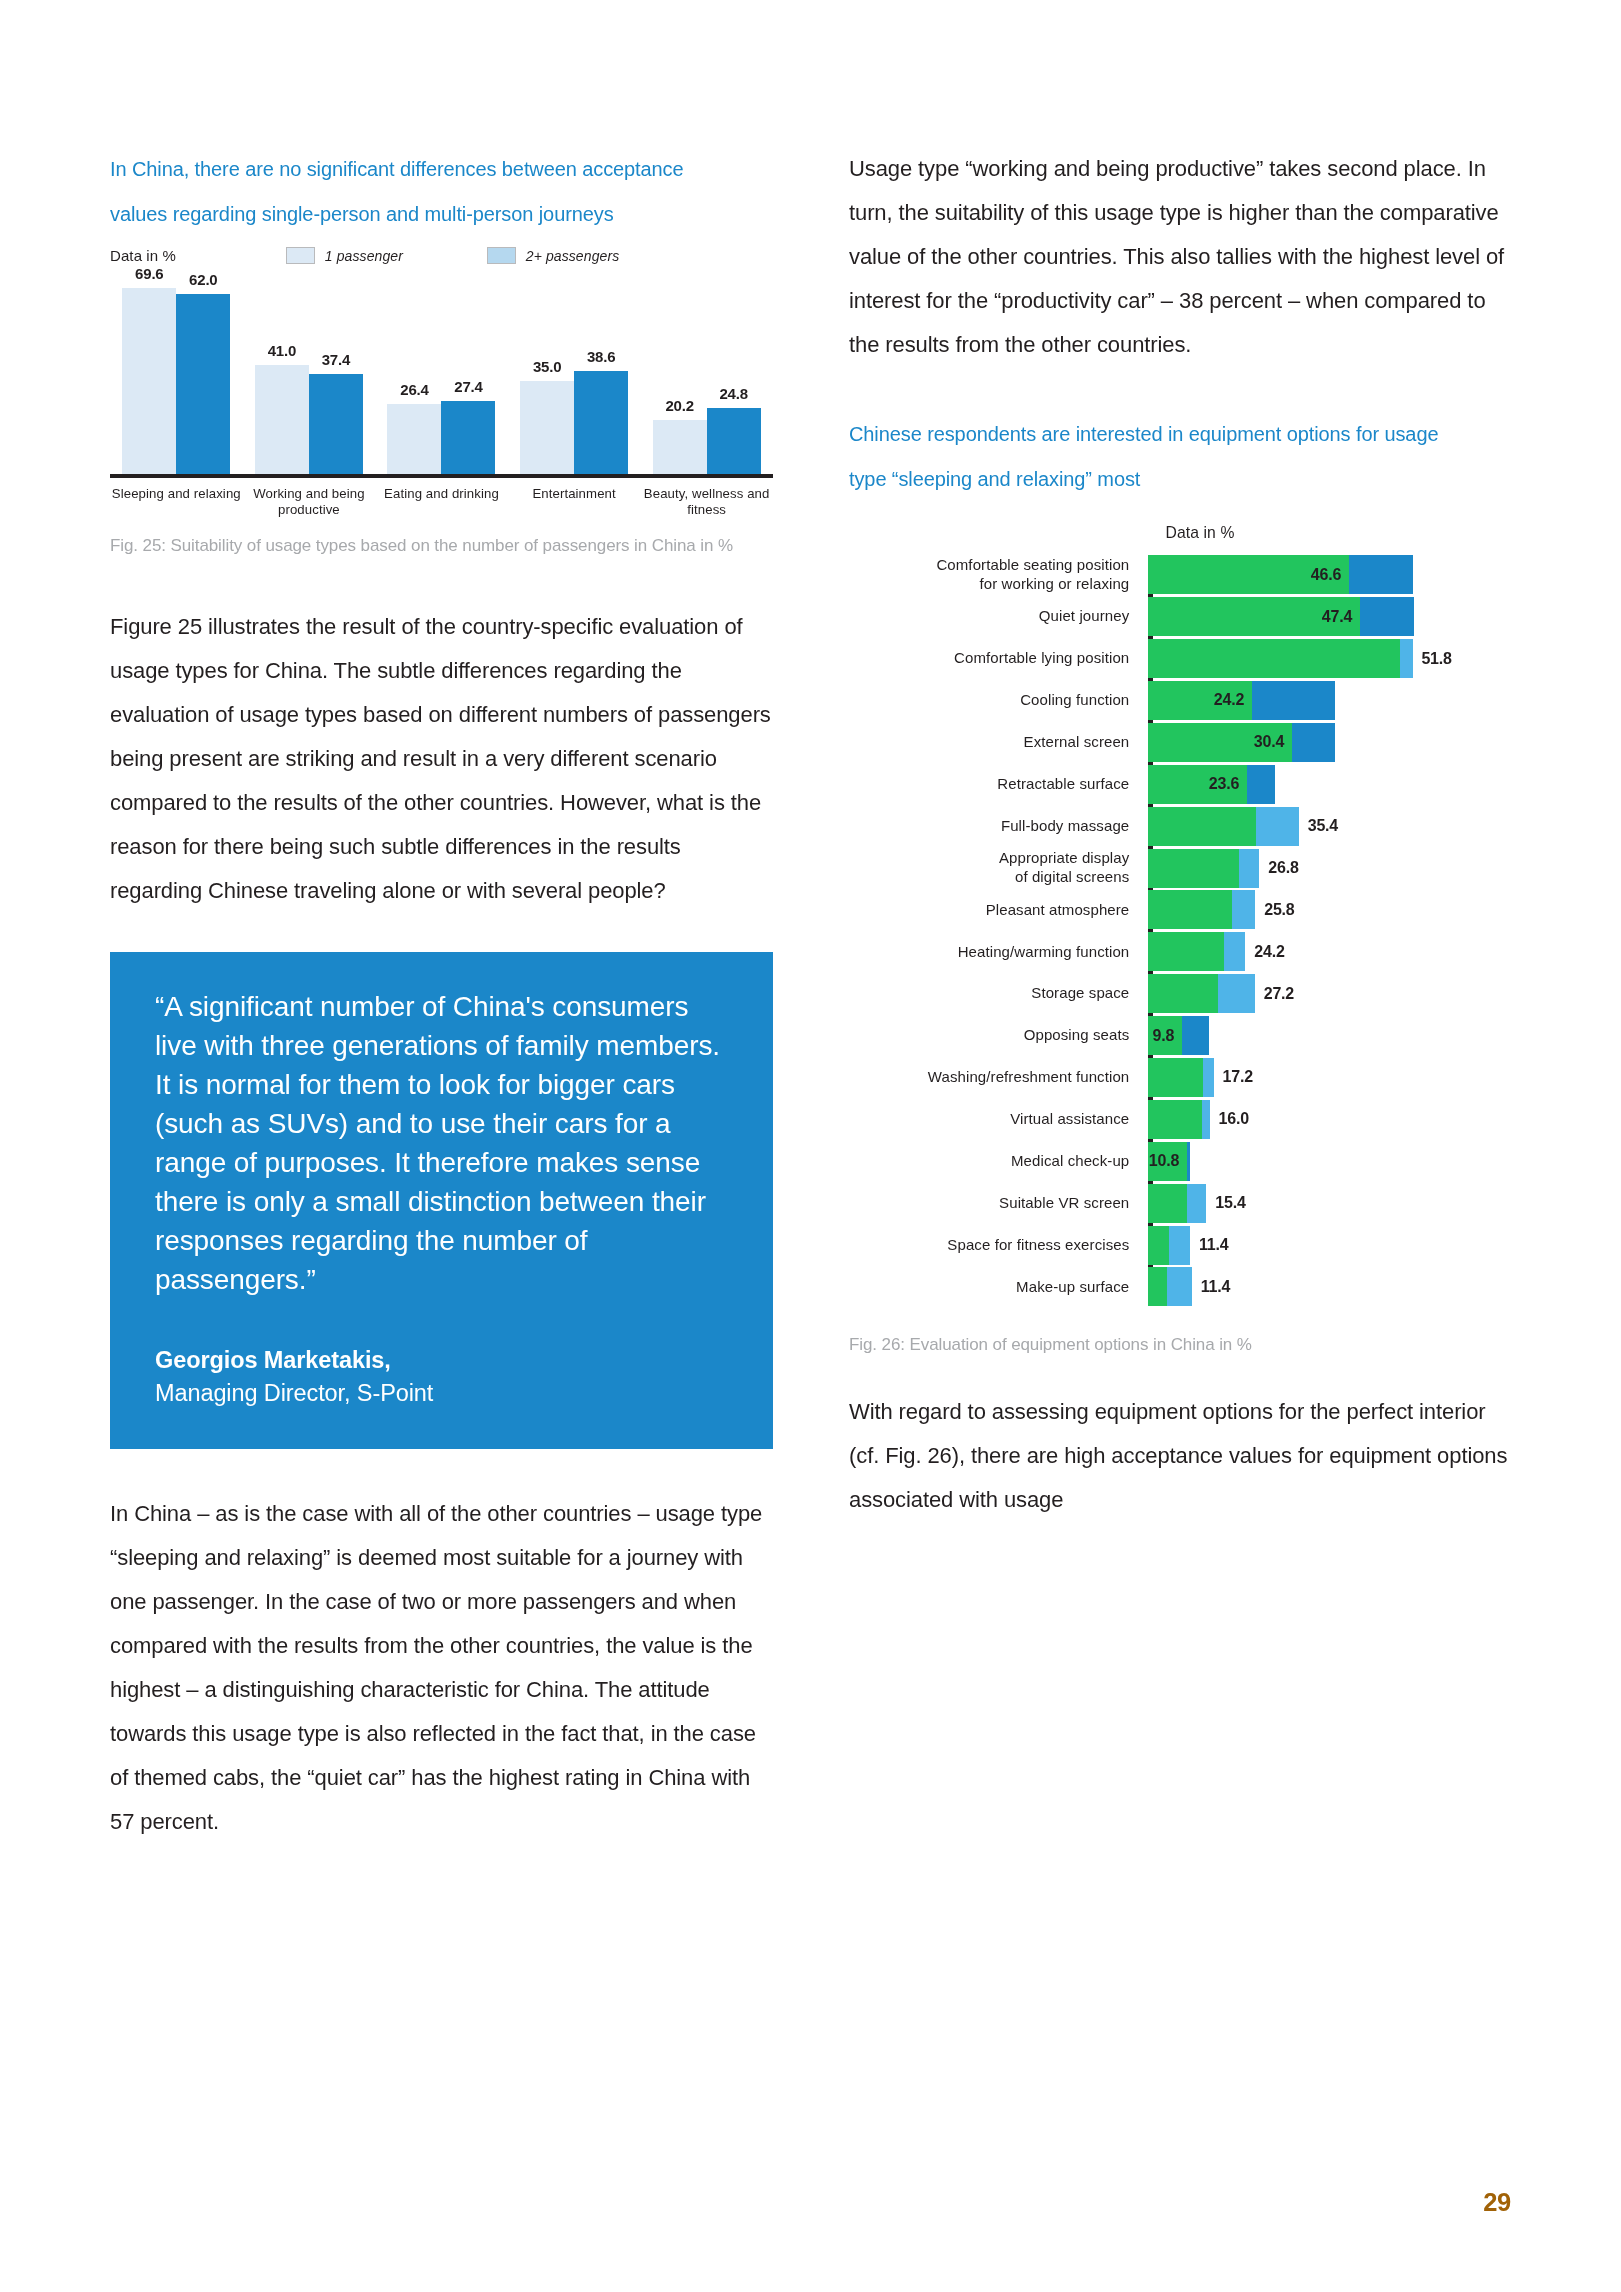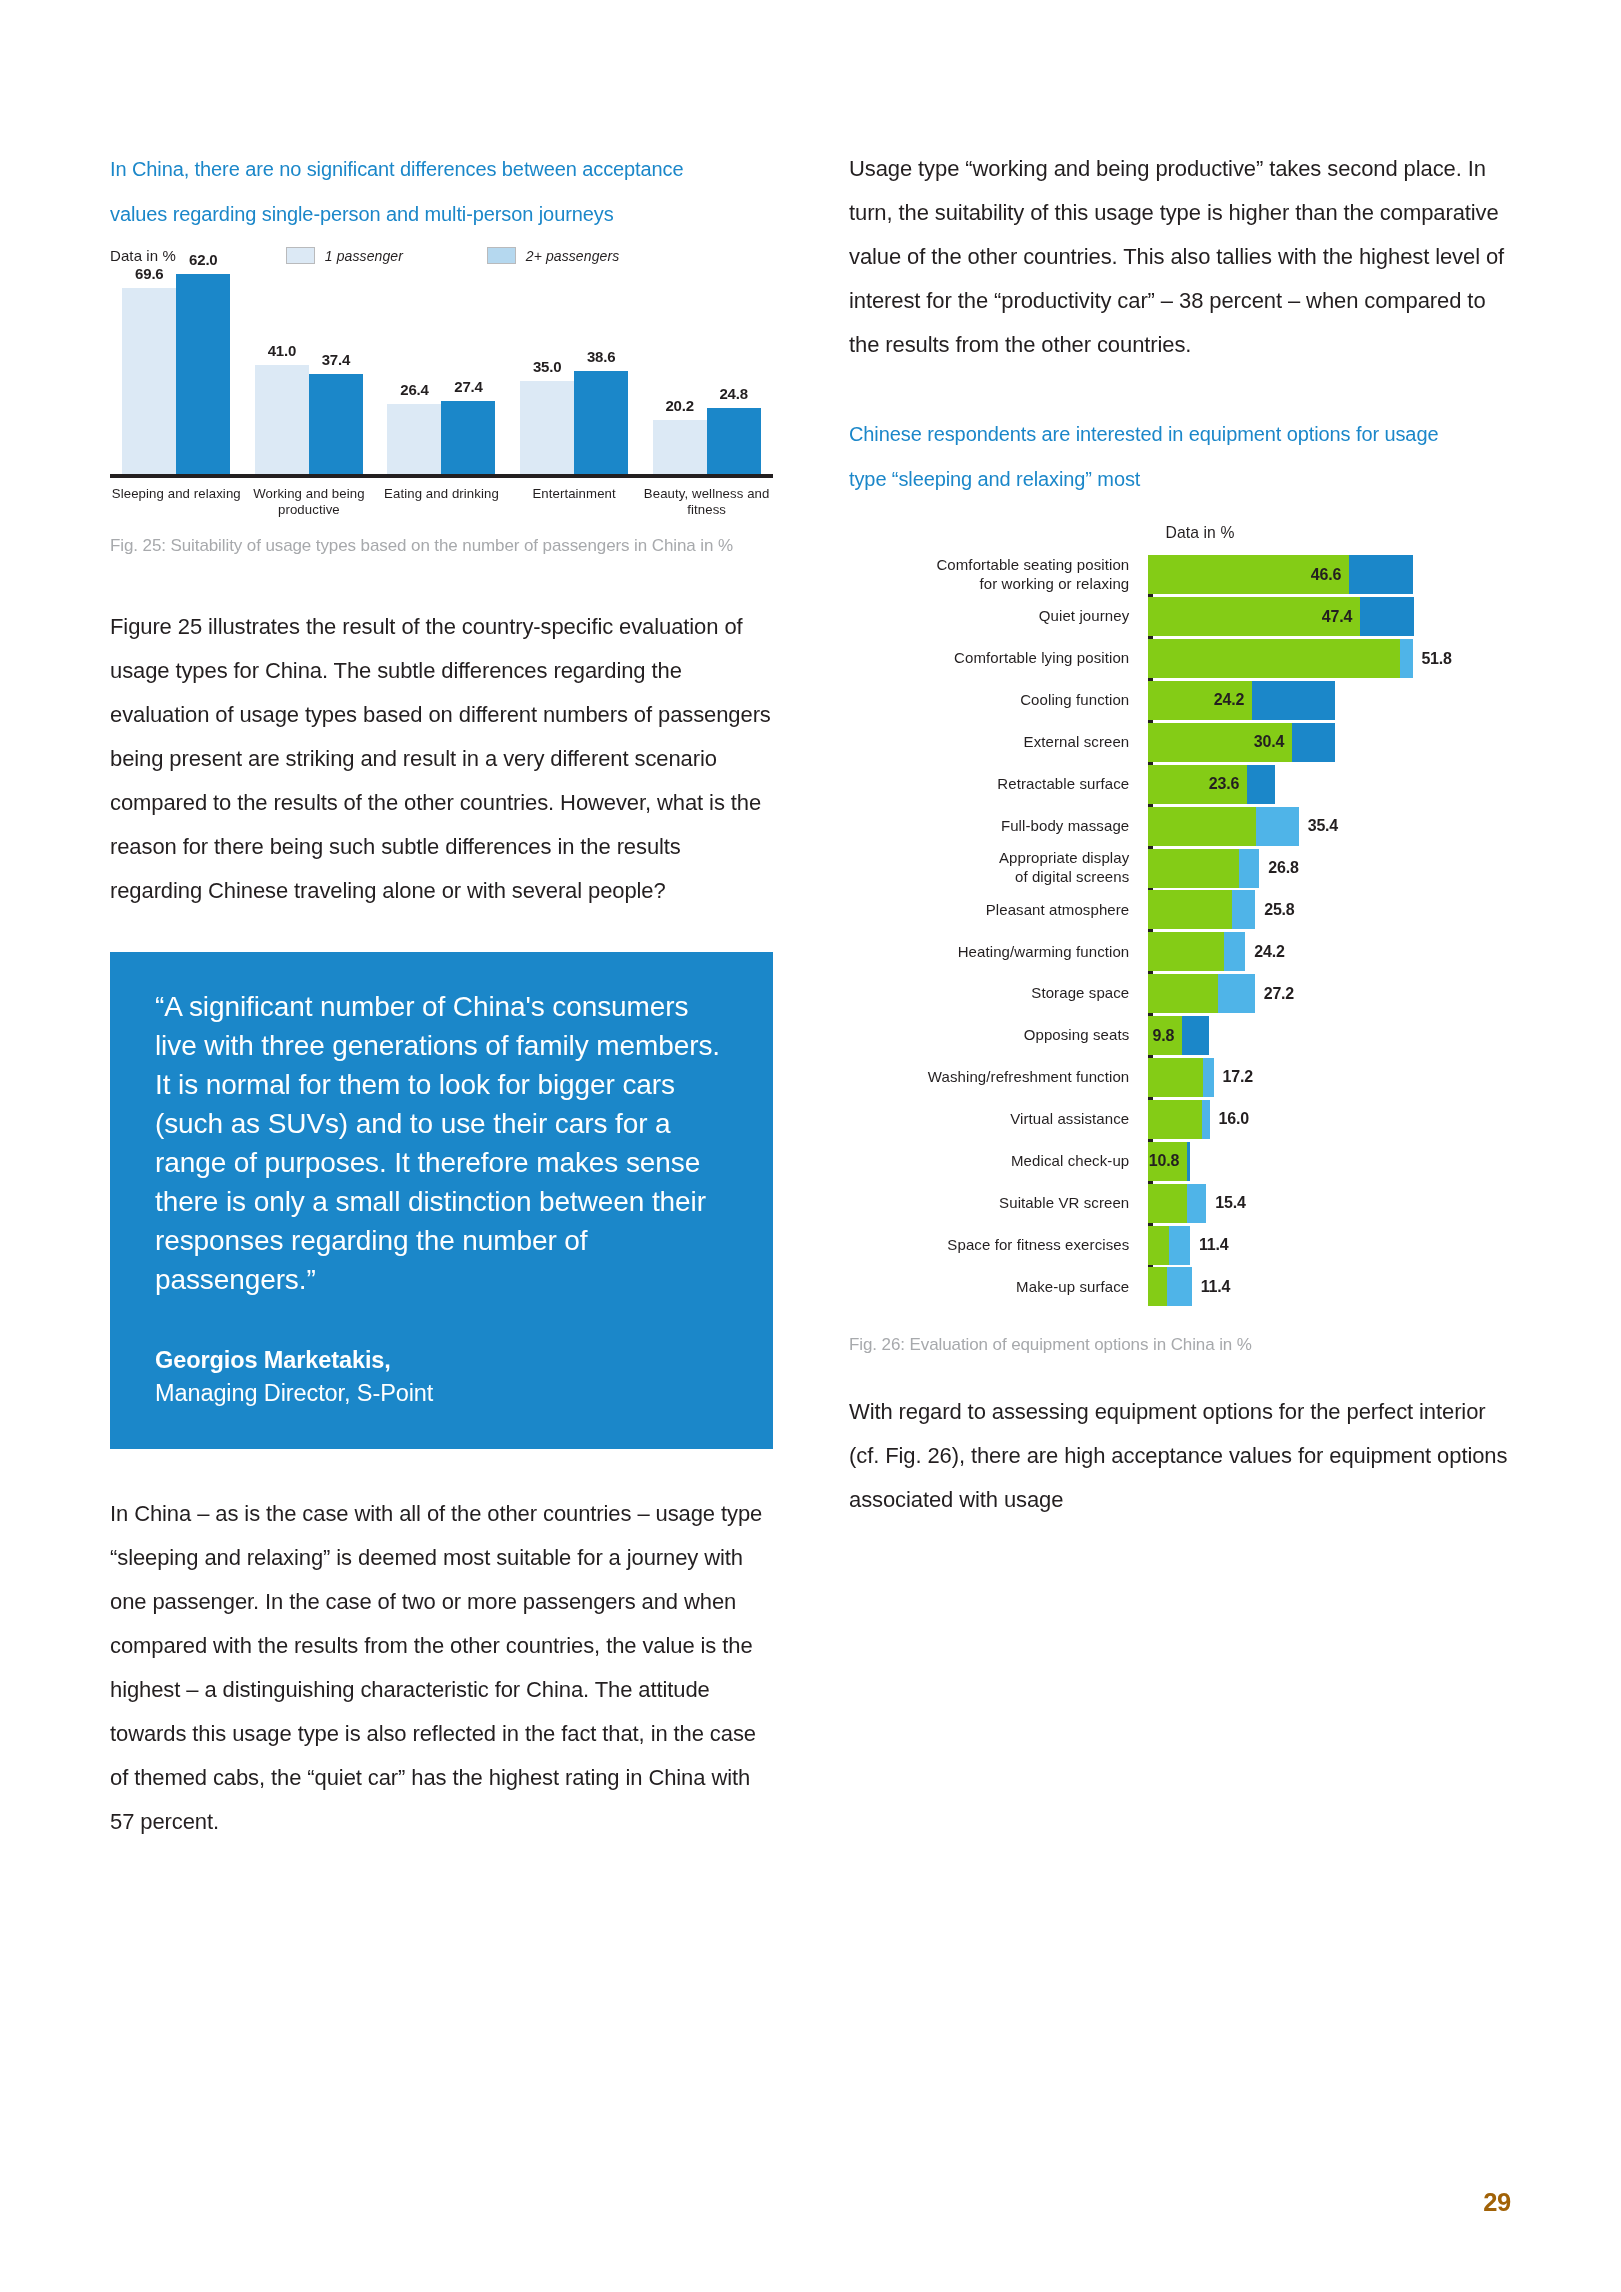--- a/index.html
+++ b/index.html
@@ -208,21 +208,21 @@
   }
   .f26-bars {
     flex: 1 1 auto;
     display: flex;
     align-items: center;
     height: 39px;
     margin-left: 4.9px;
     position: relative;
   }
   .f26-track {
-    background: #84cc16;
+    background: #22c55e;
     height: 39px;
     position: relative;
     flex: 0 0 auto;
   }
   .f26-seg {
     height: 39px;
     flex: 0 0 auto;
   }
   .f26-seg.dark { background: #1b87c9; }
   .f26-seg.light { background: #4fb4e8; }
@@ -284,21 +284,21 @@
 
       <div class="fig25">
         <div class="fig25-plot" id="f25plot">
             <div class="f25-group">
               <div class="f25-bar-wrap">
                 <div class="f25-bar s1" style="height: 186px;">
                   <span class="f25-val">69.6</span>
                 </div>
               </div>
               <div class="f25-bar-wrap">
-                <div class="f25-bar s2" style="height: 200px;">
+                <div class="f25-bar s2" style="height: 180px;">
                   <span class="f25-val">62.0</span>
                 </div>
               </div>
             </div>
             <div class="f25-group">
               <div class="f25-bar-wrap">
                 <div class="f25-bar s1" style="height: 109px;">
                   <span class="f25-val">41.0</span>
                 </div>
               </div>

